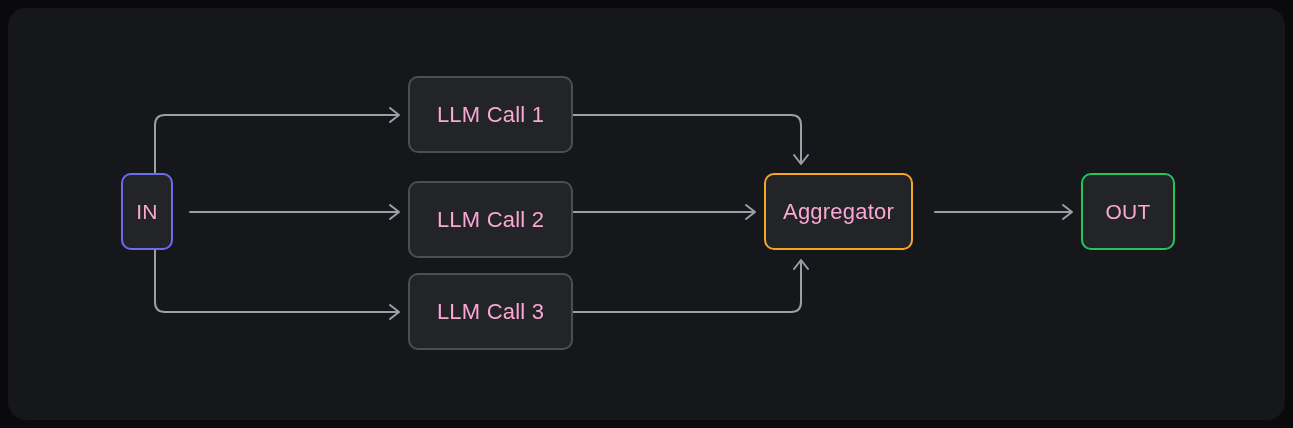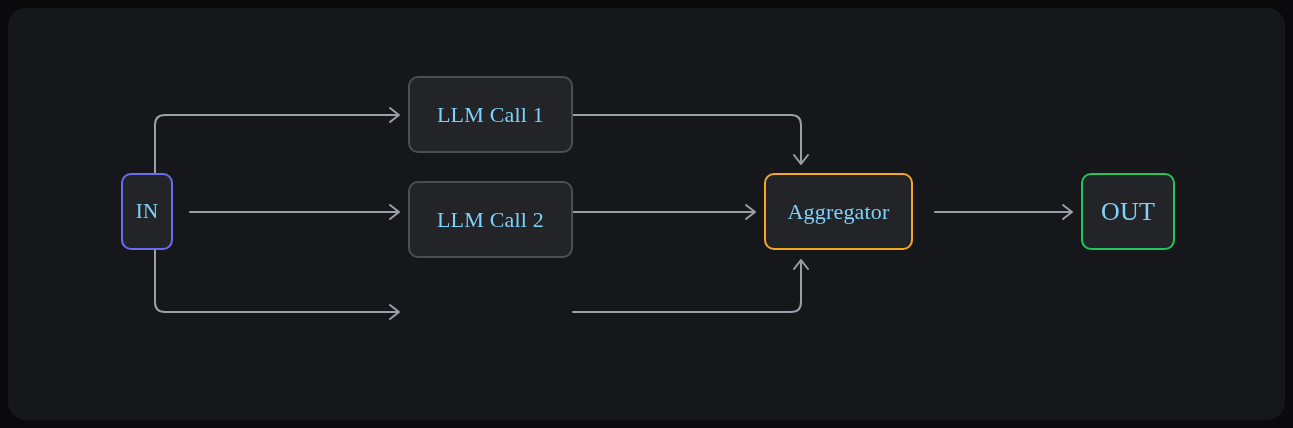--- a/index.html
+++ b/index.html
@@ -35,23 +35,22 @@
   .node {
     position: absolute;
     box-sizing: border-box;
     background: #232428;
     border-radius: 10px;
     border-width: 2px;
     border-style: solid;
     display: flex;
     align-items: center;
     justify-content: center;
-    color: #7dd3fc;
+    color: #f9a8d4;
     letter-spacing: 0.2px;
-    font-family: Liberation Serif, serif;
   }
   .node-label {
     white-space: nowrap;
   }
   #node-in {
     left: 121px;
     top: 173px;
     width: 52px;
     height: 77px;
     border-color: #6c6cf0;
@@ -89,21 +88,21 @@
     height: 77px;
     border-color: #f5a623;
     font-size: 22px;
   }
   #node-out {
     left: 1081px;
     top: 173px;
     width: 94px;
     height: 77px;
     border-color: #22c55e;
-    font-size: 26px;
+    font-size: 21px;
   }
 </style>
 </head>
 <body>
 
 <div id="canvas">
   <div id="board"></div>
 
   <svg id="edges" viewBox="0 0 1293 428" xmlns="http://www.w3.org/2000/svg">
     <g fill="none" stroke="#9aa0a8" stroke-width="2" stroke-linecap="round" stroke-linejoin="round">
@@ -136,20 +135,23 @@
   </div>
 
   <div class="node" id="node-llm1">
     <span class="node-label">LLM Call 1</span>
   </div>
 
   <div class="node" id="node-llm2">
     <span class="node-label">LLM Call 2</span>
   </div>
 
+  <div class="node" id="node-llm3">
+    <span class="node-label">LLM Call 3</span>
+  </div>
 
   <div class="node" id="node-aggregator">
     <span class="node-label">Aggregator</span>
   </div>
 
   <div class="node" id="node-out">
     <span class="node-label">OUT</span>
   </div>
 </div>
 

